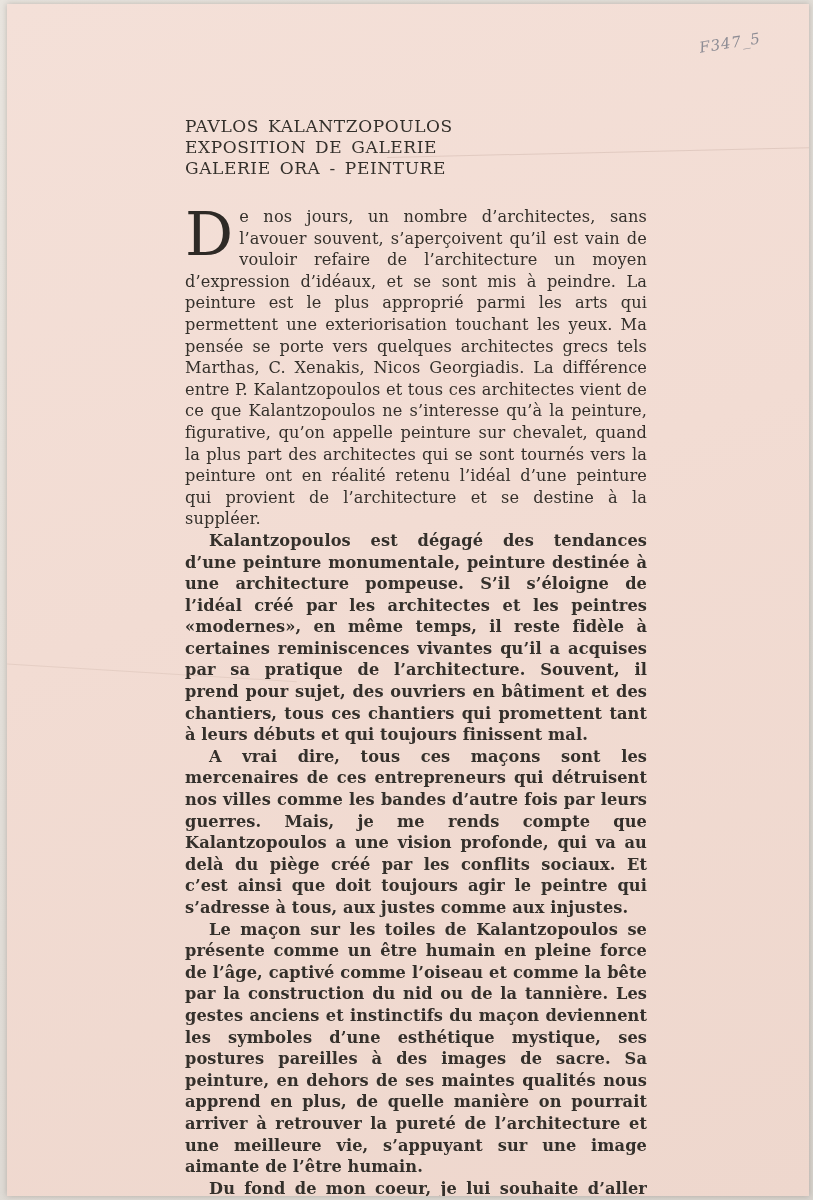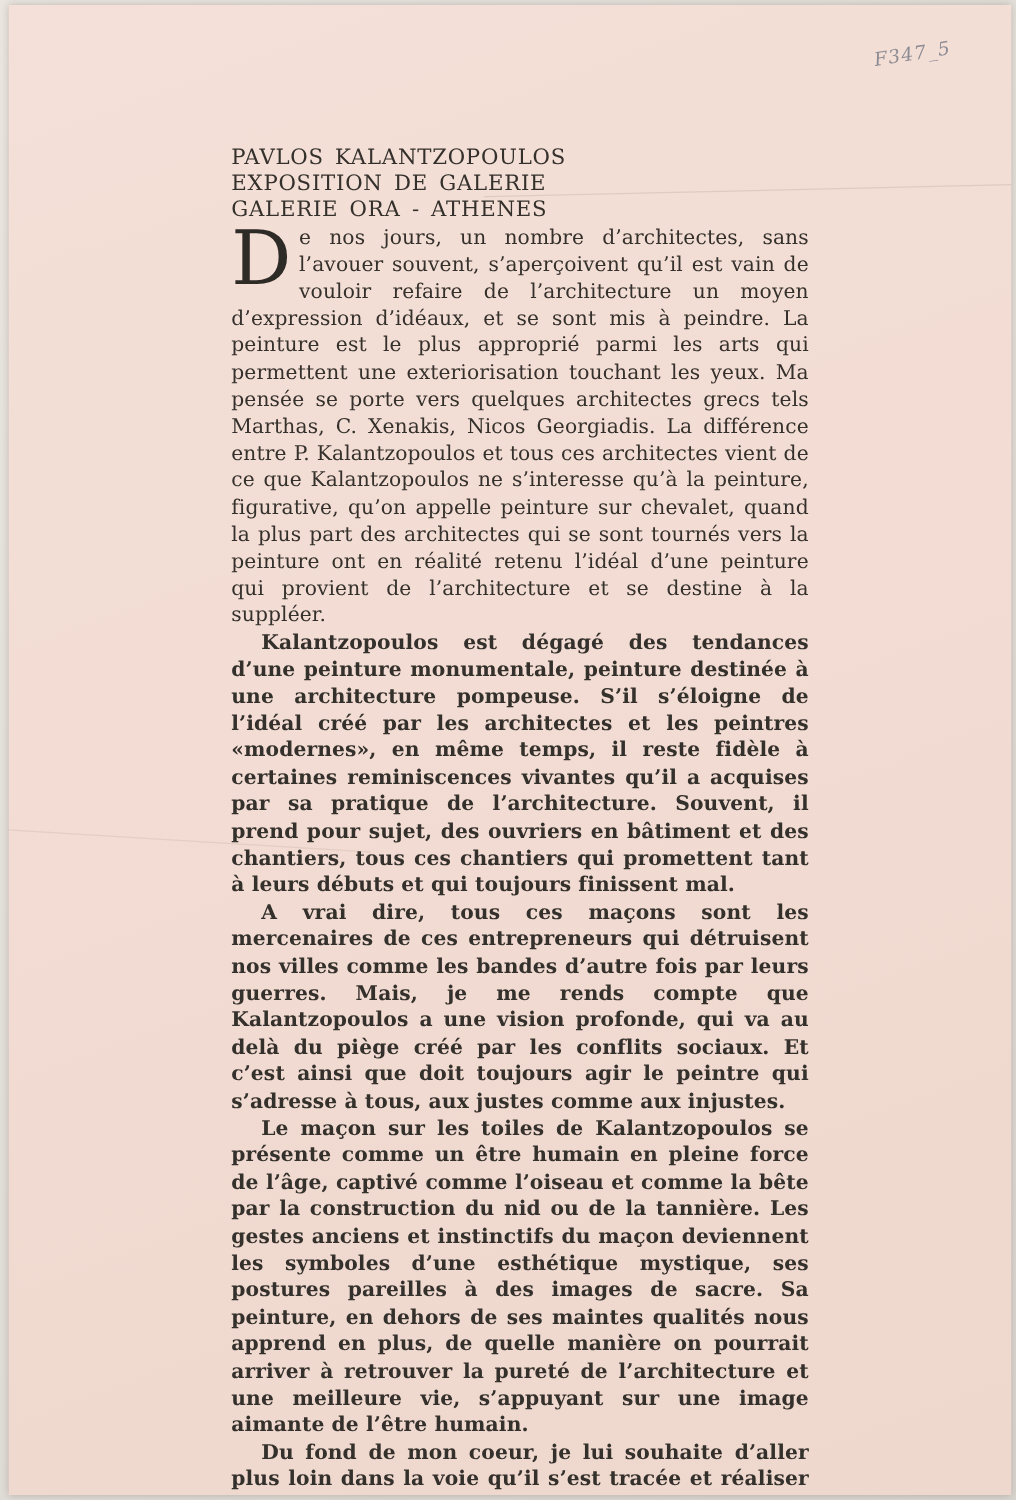--- a/index.html
+++ b/index.html
@@ -56,21 +56,21 @@
     left: 178px;
     top: 112px;
     width: 462px;
     color: #34302b;
   }
   .doc-header {
     font-size: 17px;
     line-height: 21px;
     letter-spacing: 0.6px;
     word-spacing: 3px;
-    margin-bottom: 0;
+    margin-bottom: 27px;
   }
   .doc-header .hline { white-space: nowrap; }
   .bodytext {
     font-size: 16.2px;
     line-height: 21.6px;
     text-align: justify;
     letter-spacing: 0.1px;
   }
   .bodytext p {
     margin: 0;
@@ -95,21 +95,21 @@
     <div class="crease-top"></div>
     <div class="crease-mid"></div>
 
     <div class="pencil-note">F347_5</div>
 
     <div class="content">
 
       <div class="doc-header">
         <div class="hline">PAVLOS KALANTZOPOULOS</div>
         <div class="hline">EXPOSITION DE GALERIE</div>
-        <div class="hline">GALERIE ORA - ATHENES</div>
+        <div class="hline">GALERIE ORA - PEINTURE</div>
       </div>
 
       <div class="bodytext">
         <p><span class="dropcap">D</span><span>e nos jours, un nombre d’architectes, sans l’avouer souvent, s’aperçoivent qu’il est vain de vouloir refaire de l’architecture un moyen d’expression d’idéaux, et se sont mis à peindre. La peinture est le plus approprié parmi les arts qui permettent une exteriorisation touchant les yeux. Ma pensée se porte vers quelques architectes grecs tels Marthas, C. Xenakis, Nicos Georgiadis. La différence entre P. Kalantzopoulos et tous ces architectes vient de ce que Kalantzopoulos ne s’interesse qu’à la peinture, figurative, qu’on appelle peinture sur chevalet, quand la plus part des architectes qui se sont tournés vers la peinture ont en réalité retenu l’idéal d’une peinture qui provient de l’architecture et se destine à la suppléer.</span></p>
         <p class="indent">Kalantzopoulos est dégagé des tendances d’une peinture monumentale, peinture destinée à une architecture pompeuse. S’il s’éloigne de l’idéal créé par les architectes et les peintres «modernes», en même temps, il reste fidèle à certaines reminiscences vivantes qu’il a acquises par sa pratique de l’architecture. Souvent, il prend pour sujet, des ouvriers en bâtiment et des chantiers, tous ces chantiers qui promettent tant à leurs débuts et qui toujours finissent mal.</p>
         <p class="indent">A vrai dire, tous ces maçons sont les mercenaires de ces entrepreneurs qui détruisent nos villes comme les bandes d’autre fois par leurs guerres. Mais, je me rends compte que Kalantzopoulos a une vision profonde, qui va au delà du piège créé par les conflits sociaux. Et c’est ainsi que doit toujours agir le peintre qui s’adresse à tous, aux justes comme aux injustes.</p>
         <p class="indent">Le maçon sur les toiles de Kalantzopoulos se présente comme un être humain en pleine force de l’âge, captivé comme l’oiseau et comme la bête par la construction du nid ou de la tannière. Les gestes anciens et instinctifs du maçon deviennent les symboles d’une esthétique mystique, ses postures pareilles à des images de sacre. Sa peinture, en dehors de ses maintes qualités nous apprend en plus, de quelle manière on pourrait arriver à retrouver la pureté de l’architecture et une meilleure vie, s’appuyant sur une image aimante de l’être humain.</p>
         <p class="indent">Du fond de mon coeur, je lui souhaite d’aller plus loin dans la voie qu’il s’est tracée et réaliser ses promesses. Comme un acrobate, il tâche d’atteindre des équilibres difficiles mais aussi pleins de signification.</p>
       </div>
 

